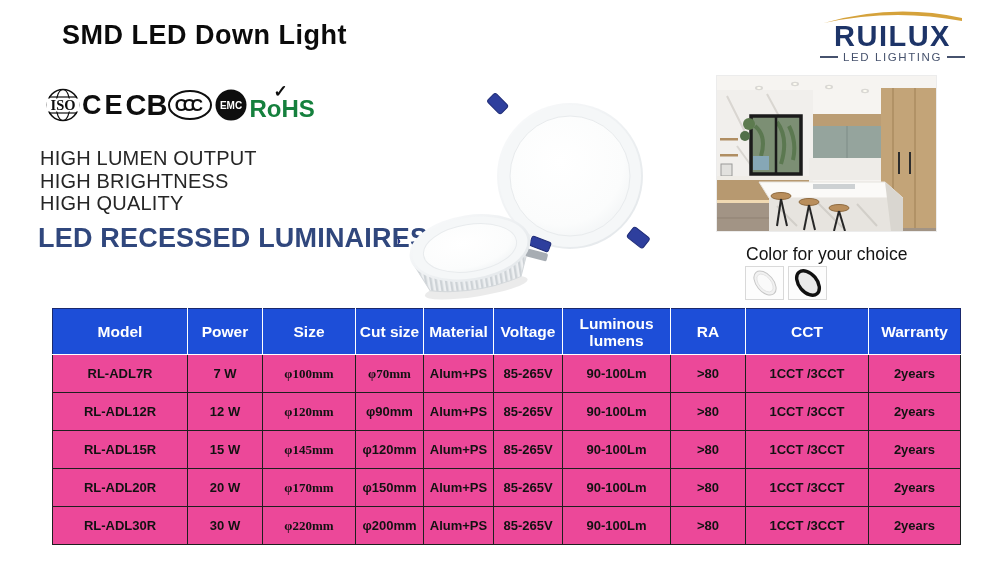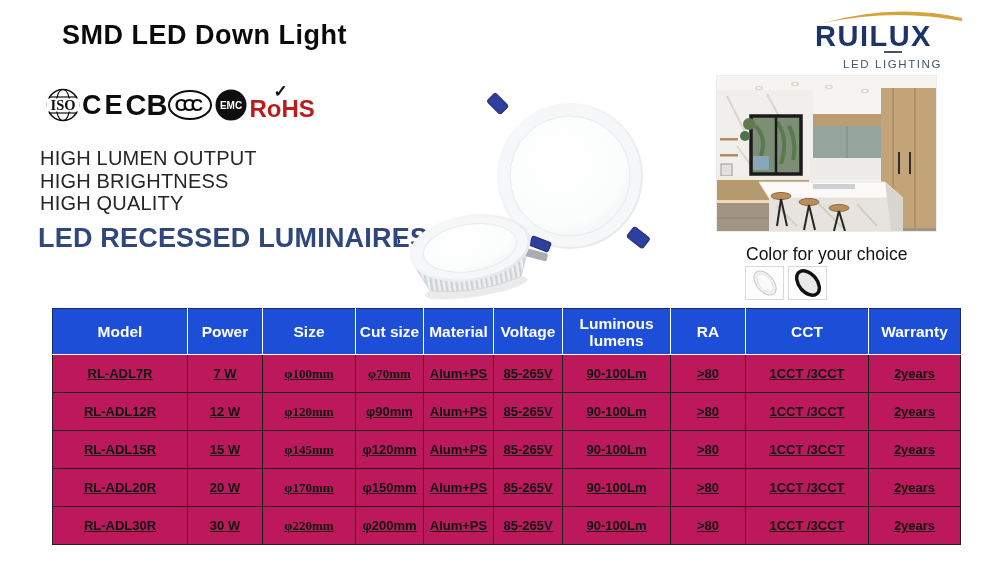--- a/index.html
+++ b/index.html
@@ -3,34 +3,34 @@
 <meta charset="utf-8">
 <style>
   * { margin:0; padding:0; box-sizing:border-box; }
   html,body { width:1000px; height:562px; background:#ffffff; font-family:"Liberation Sans", sans-serif; }
   #page { position:relative; width:1000px; height:562px; background:#fff; overflow:hidden; }
 
   
   .title { position:absolute; left:62px; top:20px; font-size:27px; font-weight:700; color:#0b0b0b; letter-spacing:.5px; }
 
   
-  .logo { position:absolute; left:815px; top:8px; width:155px; }
+  .logo { position:absolute; left:815px; top:8px; width:155px; text-align:center; }
   .logo .arc { display:block; margin:0 auto -2px auto; }
   .logo .name { font-size:29px; font-weight:700; color:#1d3468; letter-spacing:1.5px; line-height:28px; }
-  .logo .tagline-row { display:flex; align-items:center; justify-content:center; gap:5px; margin-top:1px;flex-direction:column; }
+  .logo .tagline-row { display:flex; align-items:center; justify-content:center; gap:5px; margin-top:1px; }
   .logo .tagline { font-size:11.5px; color:#46526d; letter-spacing:1.6px; }
   .logo .dash { width:18px; height:2px; background:#46526d; }
 
   
   .certs { position:absolute; left:44px; top:84px; display:flex; align-items:center; height:42px; }
   .cert-text { font-weight:700; color:#0e0e0e; }
   .ce { font-size:27px; letter-spacing:3px; }
   .cb { font-size:29px; letter-spacing:0px; }
   .rohs-wrap { position:relative; padding-top:8px; }
-  .rohs { font-size:24px; font-weight:700; color:#b91c1c; }
+  .rohs { font-size:24px; font-weight:700; color:#15803d; }
   .rohs-check { position:absolute; top:-6px; left:24px; font-size:17px; font-weight:700; color:#0e0e0e; }
 
   
   .features { position:absolute; left:40px; top:147px; font-size:20px; line-height:22.5px; color:#262626; letter-spacing:.2px; }
 
   
   .heading { position:absolute; left:38px; top:224px; font-size:27px; line-height:29.5px; font-weight:700; color:#30477d; letter-spacing:.2px; }
 
   
   .product-art { position:absolute; left:398px; top:90px; }
@@ -39,21 +39,21 @@
   
   .color-label { position:absolute; left:746px; top:244px; font-size:17.5px; color:#141414; }
   .swatches { position:absolute; left:745px; top:266px; display:flex; gap:4px; }
   .swatch { width:39px; height:34px; border:1px solid #d9d9d9; background:#fdfdfd; display:flex; align-items:center; justify-content:center; }
 
   
   .spec-table { position:absolute; left:52px; top:308px; width:908px; border-collapse:collapse; table-layout:fixed; }
   .spec-table th { background:#1d4ed8; color:#ffffff; font-size:15.5px; font-weight:700; height:46px; text-align:center; vertical-align:middle; border:1px solid #ffffff; border-top:1px solid #1a296e; line-height:17px; padding:0 2px; }
   .spec-table th:first-child { border-left:1px solid #1a296e; }
   .spec-table th:last-child { border-right:1px solid #1a296e; }
-  .spec-table td { background:#be185d; color:#121212; font-size:13px; font-weight:700; height:38px; text-align:center; vertical-align:middle; border:1px solid #1f1f1f;text-decoration:underline; }
+  .spec-table td { background:#ec4899; color:#121212; font-size:13px; font-weight:700; height:38px; text-align:center; vertical-align:middle; border:1px solid #1f1f1f; }
   .spec-table tr { height:38px; }
   .size-cell { font-family:"Liberation Serif", serif; font-size:16px; }
   .cutsize-serif { font-family:"Liberation Serif", serif; font-size:13.5px; }
 
   .c-model{width:135px}.c-power{width:75px}.c-size{width:93px}.c-cut{width:68px}.c-mat{width:70px}
   .c-volt{width:69px}.c-lum{width:108px}.c-ra{width:75px}.c-cct{width:123px}.c-war{width:92px}
 </style>
 </head>
 <body>
 

